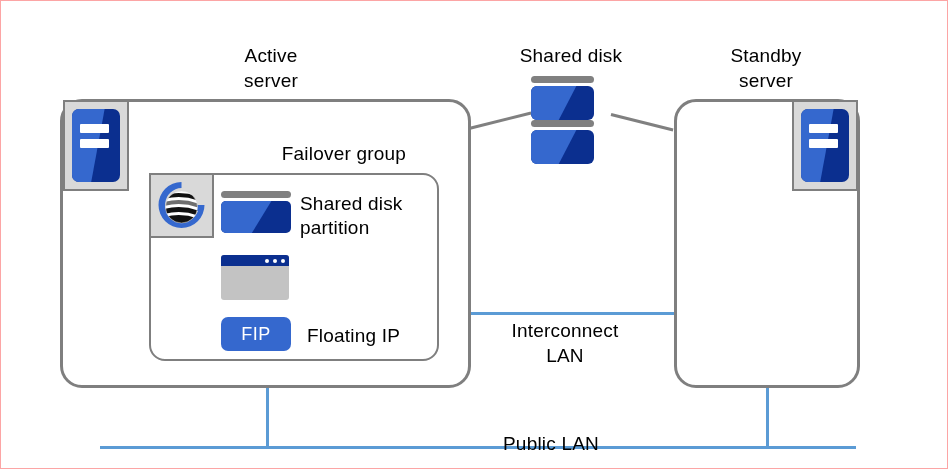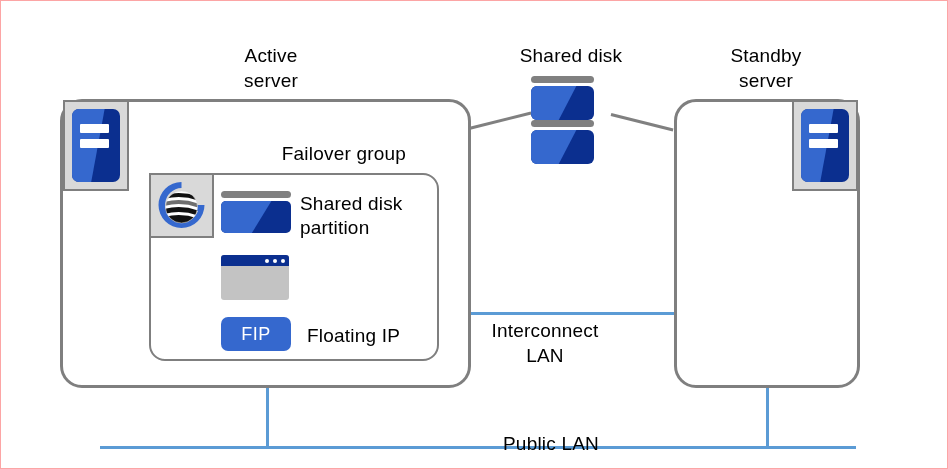--- a/index.html
+++ b/index.html
@@ -309,18 +309,18 @@
     <div class="titlebar">
       <span class="dot d1"></span>
       <span class="dot d2"></span>
       <span class="dot d3"></span>
     </div>
   </div>
 
   <div class="res-fip" style="left:220px; top:316px;">FIP</div>
   <div class="label-left" style="left:306px; top:323px; width:140px;">Floating IP</div>
 
-  <div class="label" style="left:454px; top:317px; width:180px;">Interconnect
+  <div class="label" style="left:474px; top:317px; width:180px;">Interconnect
 LAN</div>
 
   <div class="label" style="left:450px; top:430px; width:200px;">Public  LAN</div>
 
 </div>
 
 </body></html>

